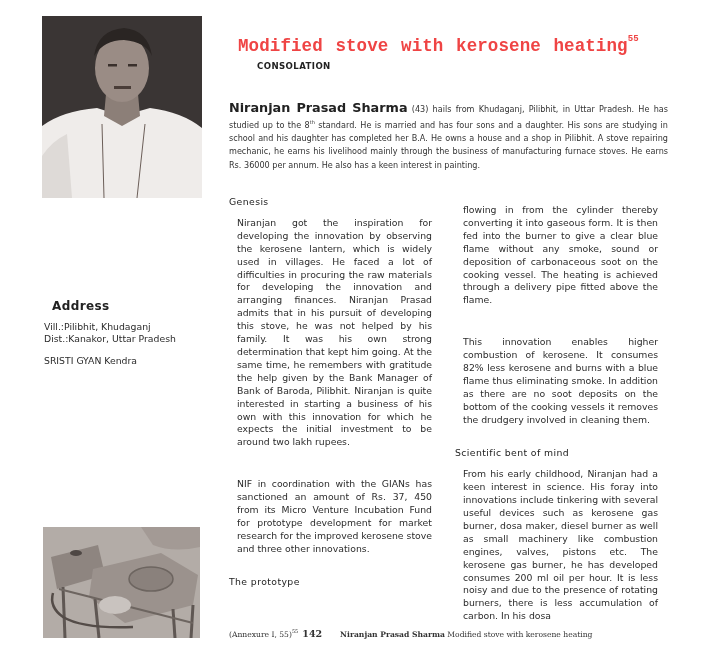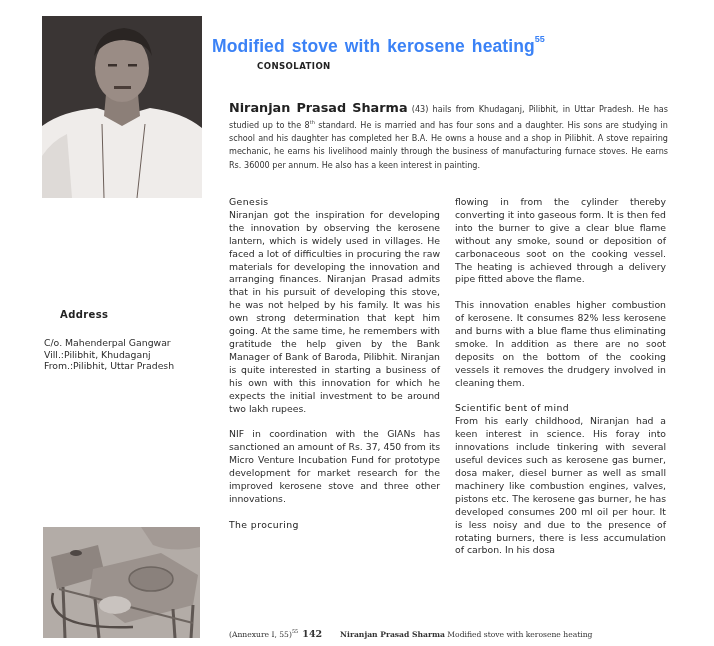--- a/index.html
+++ b/index.html
@@ -28,25 +28,25 @@
   
   .stove-photo {
     left: 43px; top: 527px; width: 157px; height: 111px;
     background: #a9a29d;
     overflow: hidden;
   }
   .stove-photo svg { display: block; width: 100%; height: 100%; }
 
   
   .title {
-    left: 212px; top: 36px;
-    font-family: Liberation Sans, sans-serif;
+    left: 238px; top: 36px;
+    font-family: Liberation Mono, monospace;
     font-weight: bold;
     font-size: 17.5px;
-    color: #3b82f6;
+    color: #ef4444;
     white-space: nowrap;
     letter-spacing: 0.1px;
     word-spacing: 2px;
   }
   .title sup {
     font-size: 9px;
     vertical-align: top;
     position: relative;
     top: -2px;
   }
@@ -84,33 +84,33 @@
   .col1 { left: 229px; top: 196px; width: 211px; }
   .col2 { left: 455px; top: 196px; width: 211px; }
   .col h3 {
     margin: 0;
     font-size: 9.3px;
     line-height: 12.9px;
     font-weight: normal;
     letter-spacing: 0.4px;
     color: #222;
   }
-  .col p { margin: 0; }
+  .col p { margin: 8px; }
   .col .gap { height: 12.9px; }
 
   
   .sidebar {
     left: 44px; top: 293px; width: 180px;
     font-size: 9.3px;
     line-height: 11.8px;
     color: #2c2c2c;
   }
   .sidebar h4 {
-    margin: 16px;
-    font-size: 10px;
+    margin: 8px;
+    font-size: 12px;
     font-weight: bold;
     letter-spacing: 0.4px;
     color: #222;
   }
   .sidebar p { margin: 0; }
   .sidebar .sp { height: 11px; }
 
   
   .footer {
     left: 229px; top: 628px;
@@ -153,33 +153,33 @@
   </svg>
 </div>
 
 <div class="abs title"><span>Modified  stove with kerosene heating</span><sup>55</sup></div>
 <div class="abs subtitle">CONSOLATION</div>
 
 <div class="abs intro"><span class="name">Niranjan Prasad Sharma</span><span> (43) hails from Khudaganj, Pilibhit, in Uttar Pradesh.  He has studied up to the 8</span><sup>th</sup><span> standard. He is married and has four sons and a daughter. His sons are studying in school and his daughter has completed her B.A. He owns a house and a shop in Pilibhit. A stove repairing mechanic, he earns his livelihood mainly through the business of manufacturing furnace stoves. He earns Rs. 36000 per annum. He also has a keen interest in painting.</span></div>
 
 <div class="abs sidebar">
   <h4>Address</h4>
-  <p>C/o. Mahenderpal Gangwar</p>
   <p>Vill.:Pilibhit, Khudaganj</p>
-  <p>From.:Pilibhit, Uttar Pradesh</p>
+  <p>Dist.:Kanakor, Uttar Pradesh</p>
   <div class="sp"></div>
+  <p>SRISTI GYAN Kendra</p>
 </div>
 
 <div class="abs col col1">
   <h3>Genesis</h3>
   <p>Niranjan got the inspiration for developing the innovation by observing the kerosene lantern, which is widely used in villages. He faced a lot of difficulties in procuring the raw materials for developing the innovation and arranging finances. Niranjan Prasad admits that in his pursuit of developing this stove, he was not helped by his family. It was his own strong determination that kept him going. At the same time, he remembers with gratitude the help given by the Bank Manager of Bank of Baroda, Pilibhit. Niranjan is quite interested in starting a business of his own with this innovation for which he expects the initial investment to be around two lakh rupees.</p>
   <div class="gap"></div>
   <p>NIF in coordination with the GIANs has sanctioned an amount of Rs. 37, 450 from its Micro Venture Incubation Fund for prototype development for market research for the improved kerosene stove and three other innovations.</p>
   <div class="gap"></div>
-  <h3>The  procuring</h3>
+  <h3>The  prototype</h3>
 </div>
 
 <div class="abs col col2">
   <p>flowing in from the cylinder thereby converting it into gaseous form. It is then fed into the burner to give a clear blue flame without any smoke, sound or deposition of carbonaceous soot on the cooking vessel. The heating is achieved through a delivery pipe fitted above the flame.</p>
   <div class="gap"></div>
   <p>This innovation enables higher combustion of kerosene. It consumes 82% less kerosene and burns with a blue flame thus eliminating smoke. In addition as there are no soot deposits on the bottom of the cooking vessels it removes the drudgery involved in cleaning them.</p>
   <div class="gap"></div>
   <h3>Scientific  bent  of  mind</h3>
   <p>From his early childhood, Niranjan had a keen interest in science. His foray into innovations include tinkering with several useful devices such as kerosene gas burner, dosa maker, diesel burner as well as small machinery like combustion engines, valves, pistons etc. The kerosene gas burner, he has developed consumes 200 ml oil per hour. It is less noisy and due to the presence of rotating burners, there is less accumulation of carbon. In his dosa</p>
 </div>

